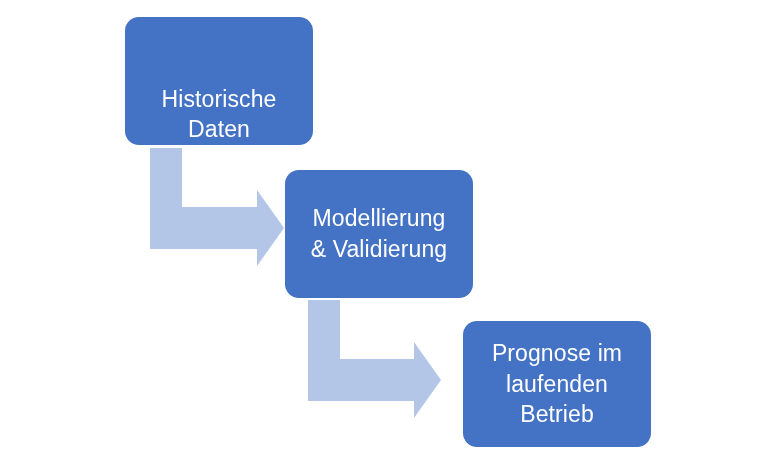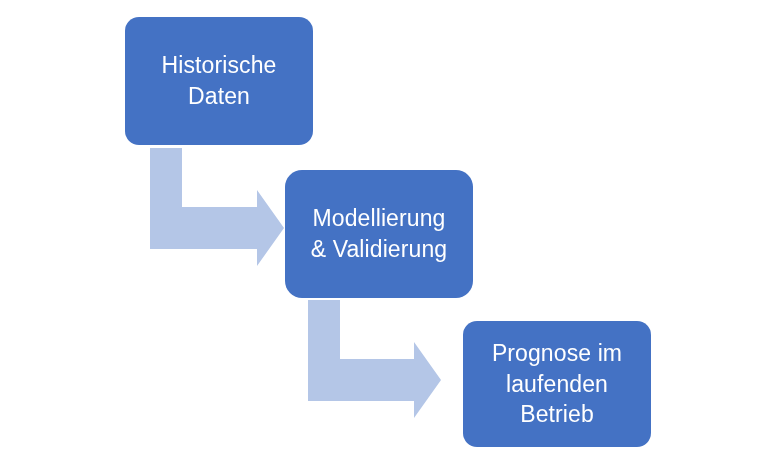--- a/index.html
+++ b/index.html
@@ -37,22 +37,22 @@
     z-index: 2;
   }
   .node-label {
     font-size: 23px;
     line-height: 1.33;
     font-weight: 400;
     letter-spacing: 0.1px;
     white-space: pre-line;
     padding: 0 10px;
   }
-  #node-0 { left: 125px; top: 17px;  width: 188px; height: 128px; }
-  #node-1 { left: 285px; top: 170px; width: 188px; height: 128px; border-radius: 17px; }
+  #node-0 { left: 125px; top: 17px;  width: 188px; height: 128px; align-items: flex-end; }
+  #node-1 { left: 285px; top: 170px; width: 188px; height: 128px; }
   #node-2 { left: 463px; top: 321px; width: 188px; height: 126px; }
 </style>
 </head>
 <body>
 
 <div id="canvas">
 
   <svg class="arrow-layer" viewBox="0 0 773 462" aria-hidden="true">
 
     <path d="M 150 148

